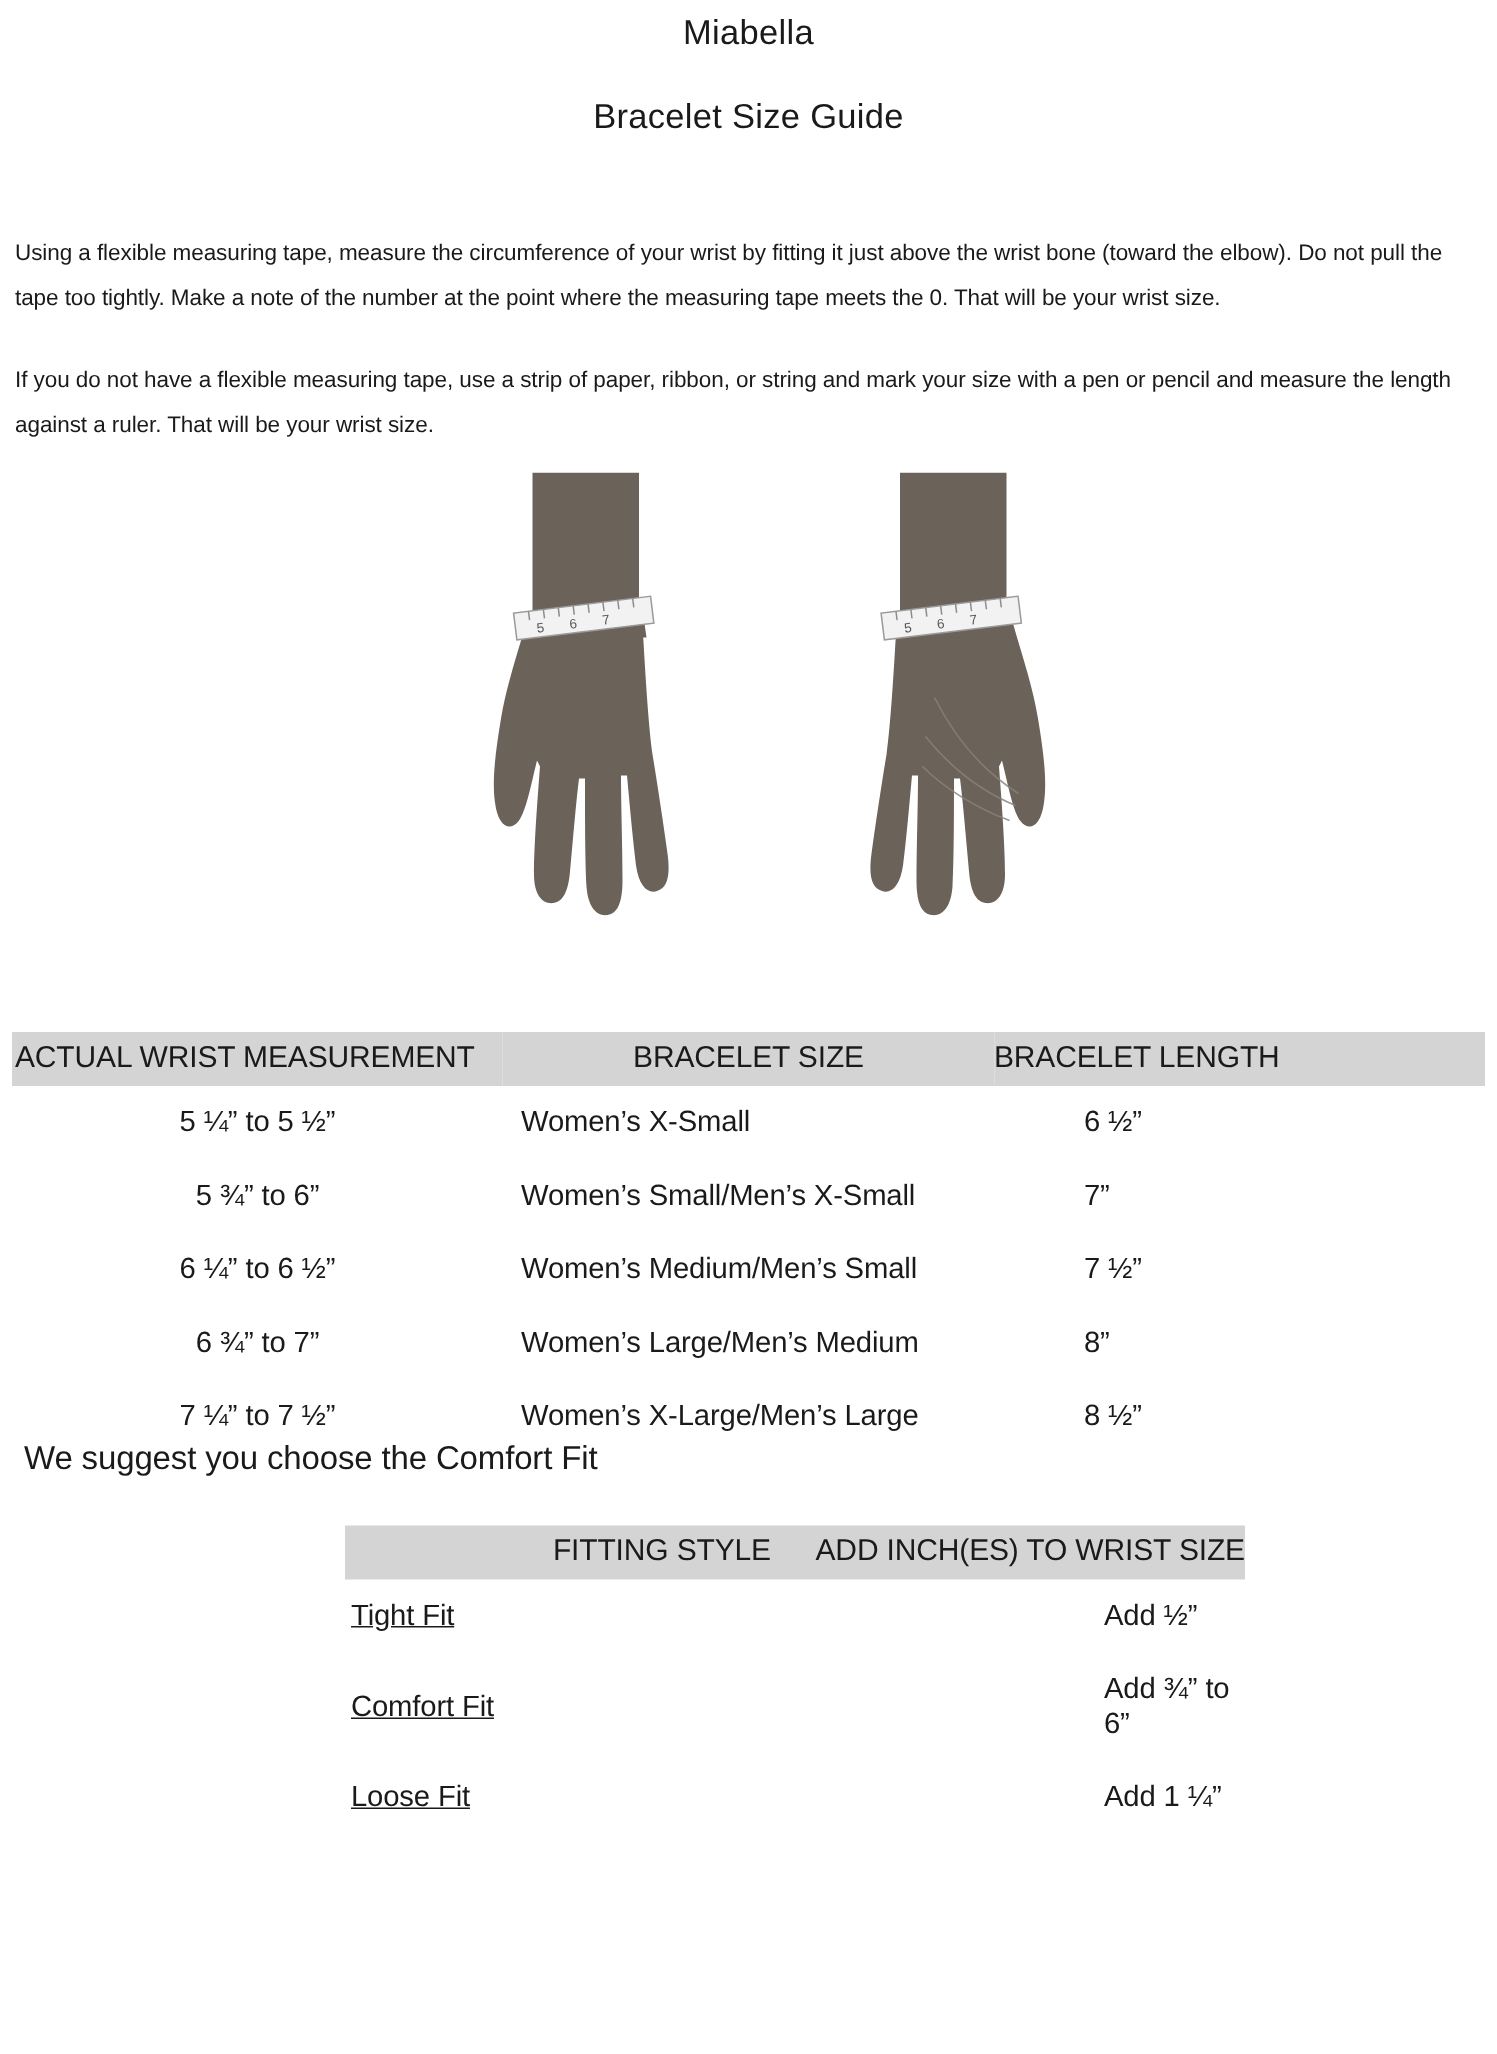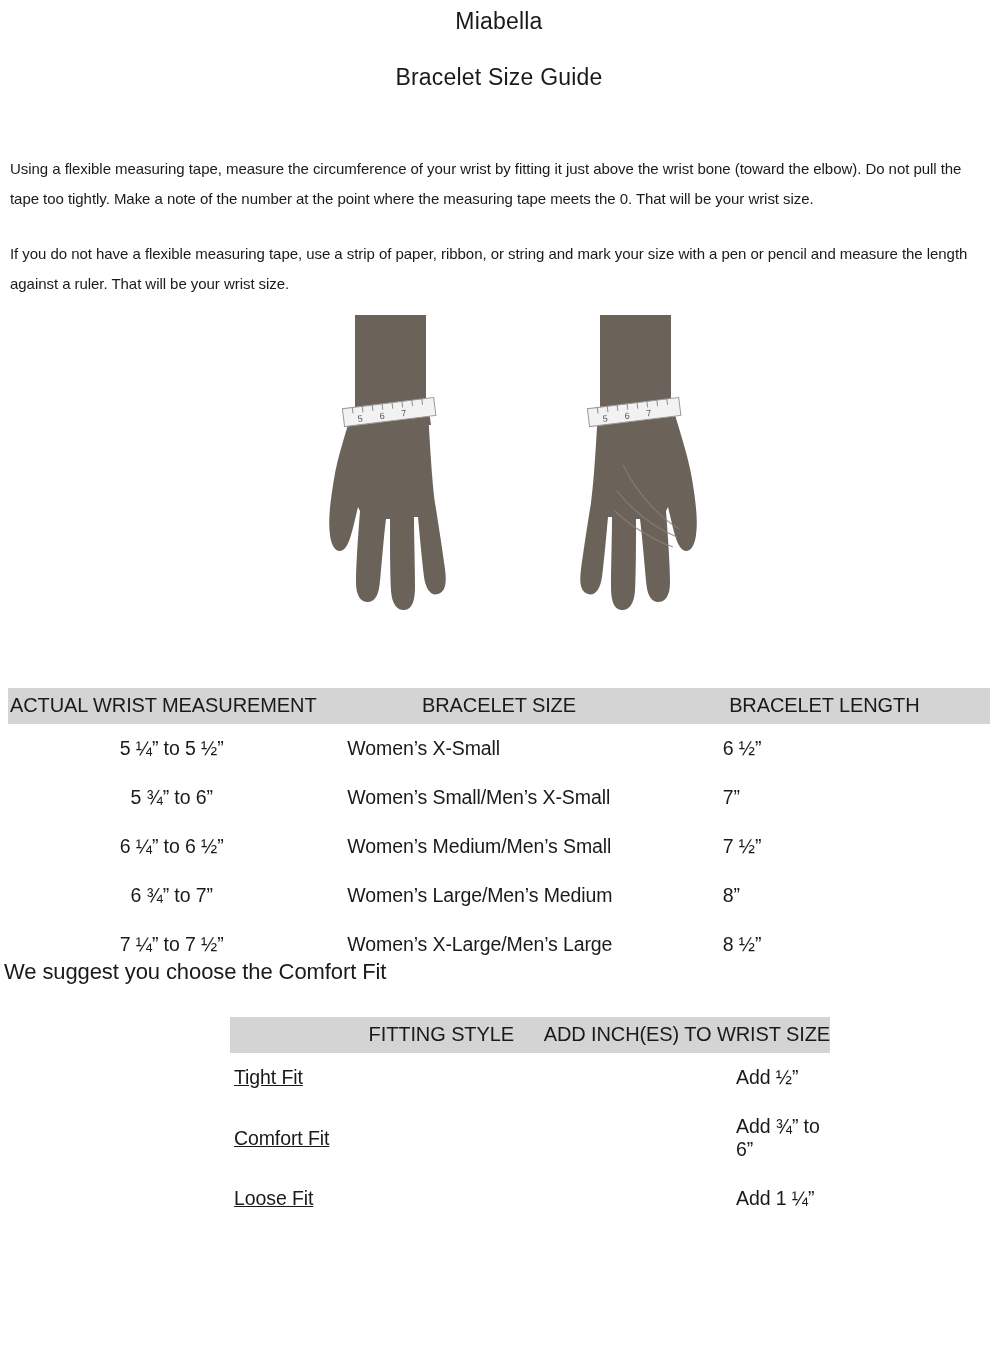--- a/index.html
+++ b/index.html
@@ -70,21 +70,21 @@
   .table-main thead th {
     background: #d4d4d4;
     font-size: 20px;
     font-weight: normal;
     padding: 6px 0 7px 0;
     text-align: left;
     letter-spacing: -0.1px;
   }
   .table-main thead th.c1 { padding-left: 2px; margin-top: 16px; }
   .table-main thead th.c2 { text-align: center; }
-  .table-main thead th.c3 { text-align: center; padding-right: 4px; }
+  .table-main thead th.c3 { text-align: left; padding-right: 4px; }
   .table-main tbody td {
     font-size: 19.5px;
     padding: 13px 0 13px 0;
     letter-spacing: -0.1px;
     vertical-align: top;
   }
   .table-main tbody td.c1 { text-align: center; padding-left: 0; width: 340px;}
   .table-main tbody td.c2 { text-align: left; padding-left: 12px; width: 400px;}
   .table-main tbody td.c3 { text-align: left; padding-left: 60px; width: 242px;}
 
@@ -106,21 +106,21 @@
   .table-fit thead th.f2 { text-align: right; padding-left: 14px;}
   .table-fit tbody td {
     font-size: 19.5px;
     padding: 13px 0 13px 0;
     letter-spacing: -0.1px;
   }
   .table-fit tbody td.f1 { padding-left: 4px; text-decoration: underline; }
   .table-fit tbody td.f2 { padding-left: 222px; }
   .footer-note {
     position: absolute;
-    left: 4px;
+    left: 16px;
     bottom: 10px;
     font-size: 22px;
     letter-spacing: -0.1px;
   }
 </style>
 </head>
 <body>
 
 <div class="page">
 

